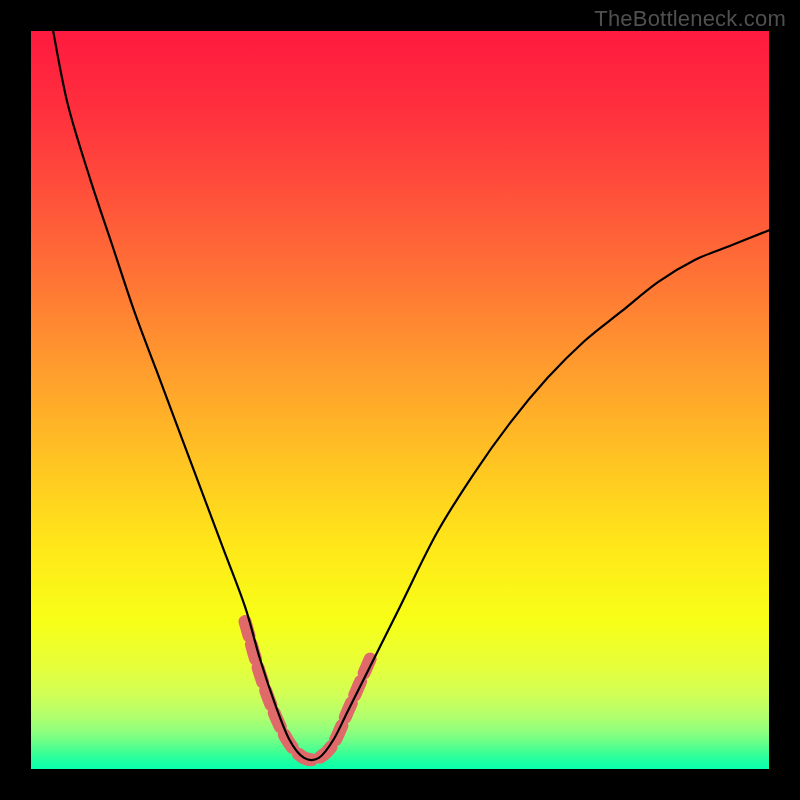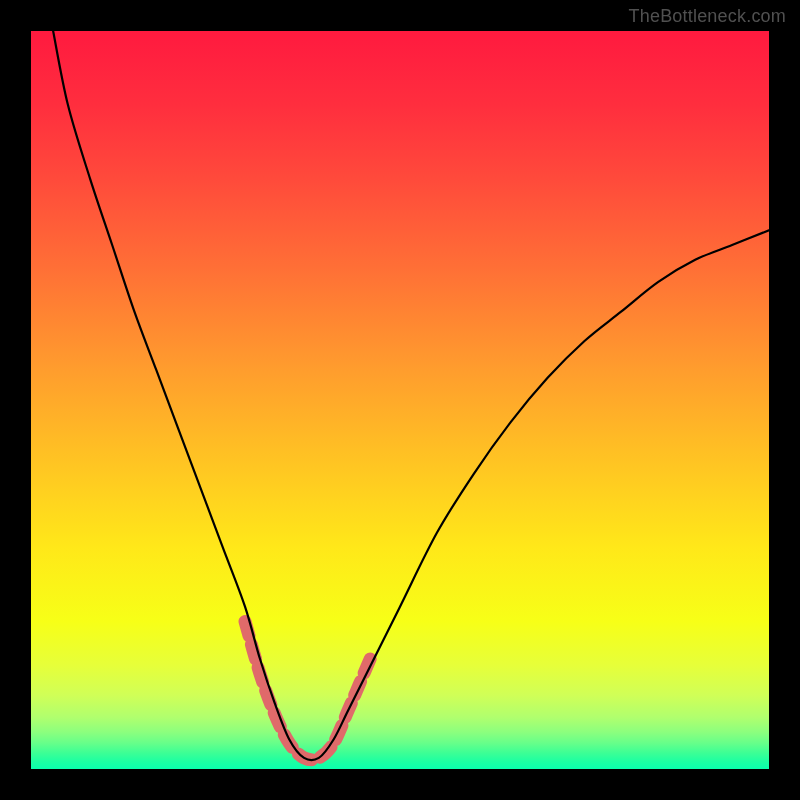--- a/index.html
+++ b/index.html
@@ -8,21 +8,21 @@
     width: 800px;
     height: 800px;
     background: #000;
     position: relative;
   }
   .watermark {
     position: absolute;
     top: 6px;
     right: 14px;
     font-family: Arial, Helvetica, sans-serif;
-    font-size: 18px;
+    font-size: 22px;
     font-weight: 500;
     color: #505050;
     letter-spacing: 0.2px;
   }
   .plot {
     position: absolute;
     left: 31px;
     top: 31px;
     width: 738px;
     height: 738px;

